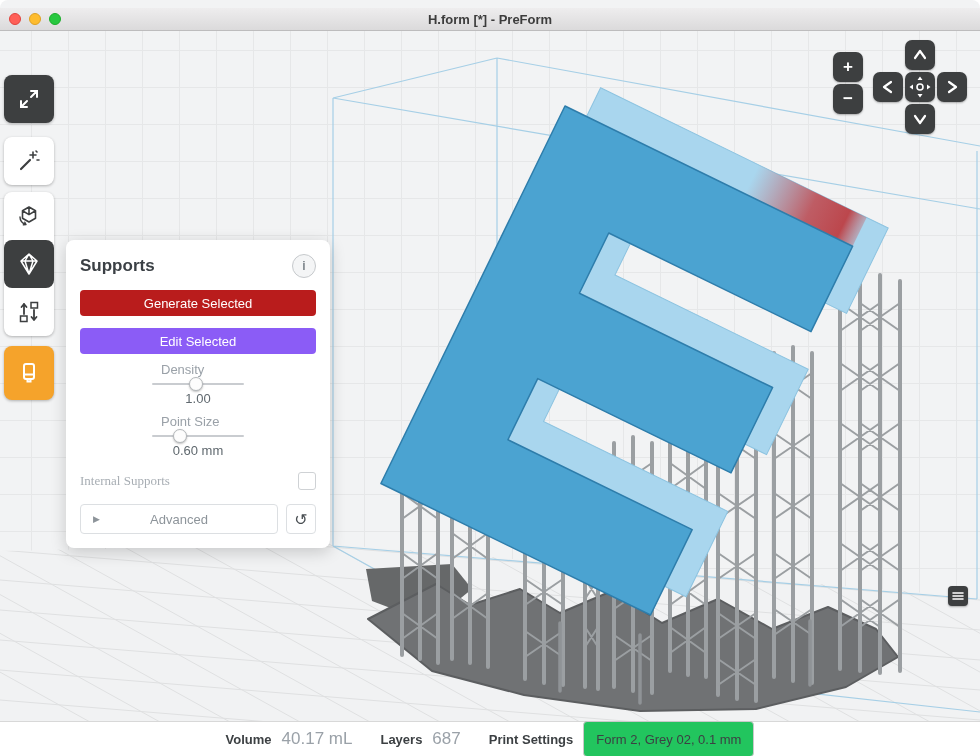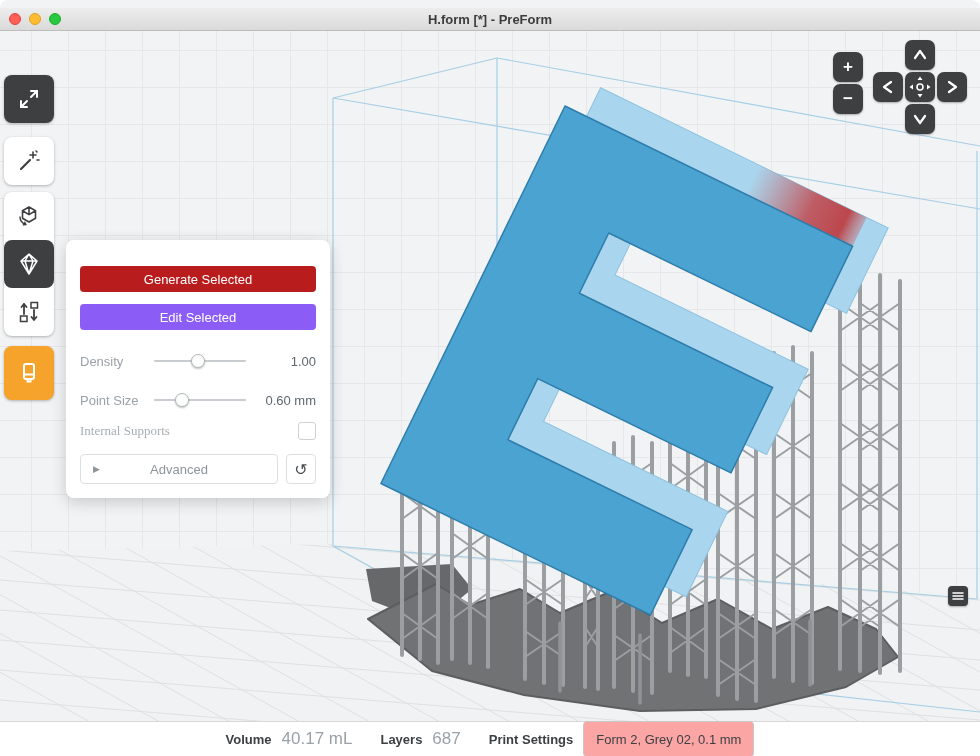--- a/index.html
+++ b/index.html
@@ -40,21 +40,21 @@
   .panel{position:absolute;left:66px;top:217px;width:264px;border-radius:8px;background:#ffffff;
     box-shadow:0 4px 16px rgba(0,0,0,.18);padding:14px;box-sizing:border-box;z-index:8;}
   .panel-head{display:flex;align-items:center;justify-content:space-between;}
   .panel-title{font-size:17px;font-weight:700;color:#3b4045;}
   .info-btn{width:22px;height:22px;border-radius:50%;border:1px solid #c6c9cc;background:#f4f5f6;
     color:#7f868c;font-size:12px;font-weight:700;display:flex;align-items:center;justify-content:center;}
   .btn-blue{height:26px;border-radius:4px;color:#fff;font-size:13px;display:flex;align-items:center;
     justify-content:center;margin-top:12px;}
   .btn-blue.gen{background:#b91c1c;}
   .btn-blue.edit{background:#8b5cf6;}
-  .prow{display:flex;align-items:flex-start;margin-top:24px;}
+  .prow{display:flex;align-items:center;margin-top:8px;flex-direction:column;}
   .plabel{width:74px;font-size:13px;color:#9aa1a8;}
   .slider{position:relative;width:92px;height:14px;}
   .slider .track{position:absolute;top:6px;left:0;right:0;height:2px;background:#c9ccd0;border-radius:1px;}
   .slider .handle{position:absolute;top:0;width:14px;height:14px;border-radius:50%;background:#fdfdfd;
     border:1px solid #b4b8bb;box-sizing:border-box;box-shadow:0 1px 2px rgba(0,0,0,.25);}
   .pvalue{flex:1;text-align:right;font-size:13px;color:#5f686e;}
   .internal-row{display:flex;align-items:center;margin-top:14px;font-family:Liberation Serif, serif;}
   .internal-label{font-size:13px;color:#a8aeb4;}
   .checkbox{margin-left:auto;width:16px;height:16px;border:1px solid #cfd2d5;border-radius:3px;background:#fff;}
   .adv-row{display:flex;gap:8px;margin-top:14px;}
@@ -80,21 +80,21 @@
   
   .statusbar{position:absolute;left:0;right:0;bottom:0;height:34px;background:#ffffff;border-top:1px solid #d8d8d8;
     display:flex;align-items:center;justify-content:center;gap:28px;z-index:20;}
   .stat{display:flex;align-items:center;gap:10px;}
   .stat .slabel{font-size:13px;font-weight:700;color:#3c4043;}
   .stat .svalue{font-size:17px;color:#9aa1a8;}
   .pt-box{height:22px;min-width:16px;padding:0 7px;background:#e9eaeb;border:1px solid #d8d8d8;border-radius:4px;
     color:#9aa1a8;font-size:13px;display:flex;align-items:center;justify-content:center;box-sizing:border-box;}
   .refresh-btn{width:26px;height:26px;margin-left:3px;background:#fff;border:1px solid #c9c9c9;border-radius:4px;
     font-size:15px;color:#4a4f53;display:flex;align-items:center;justify-content:center;box-sizing:border-box;}
-  .settings-btn{height:26px;padding:17px 12px;border:1px solid #c9c9c9;border-radius:4px;background:#fca5a5;
+  .settings-btn{height:26px;padding:17px 12px;border:1px solid #c9c9c9;border-radius:4px;background:#22c55e;
     font-size:13px;color:#3c4043;display:flex;align-items:center;justify-content:center;box-sizing:border-box;}
 </style>
 </head>
 <body>
 
 <div class="window">
 
   <div class="titlebar">
     <div class="traffic">
       <span class="tl red"></span>
@@ -184,20 +184,24 @@
       </div>
     </div>
     <div class="tool orange" style="top:323px;height:54px;">
       <svg width="24" height="24" viewBox="0 0 24 24">
         <rect x="7" y="3" width="10" height="15" rx="2" stroke="#fff" stroke-width="2" fill="none"></rect>
         <path d="M7,13.5 H17 M10.5,18 V20.5 H13.5 V18" stroke="#fff" stroke-width="2" fill="none" stroke-linecap="round"></path>
       </svg>
     </div>
 
     <div class="panel">
+      <div class="panel-head">
+        <div class="panel-title">Supports</div>
+        <div class="info-btn">i</div>
+      </div>
       <div class="btn-blue gen">Generate Selected</div>
       <div class="btn-blue edit">Edit Selected</div>
 
       <div class="prow">
         <div class="plabel">Density</div>
         <div class="slider">
           <div class="track"></div>
           <div class="handle" style="left:calc(48% - 7px);"></div>
         </div>
         <div class="pvalue">1.00</div>

